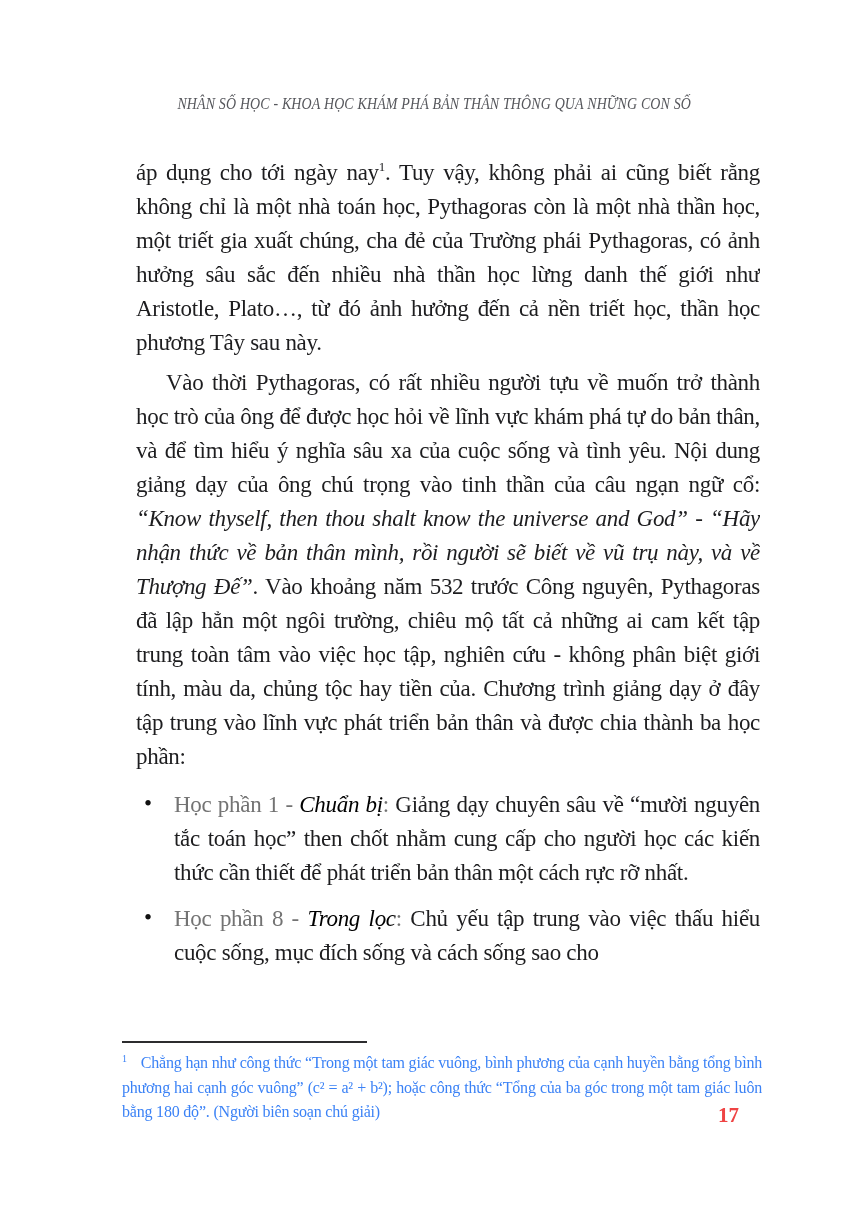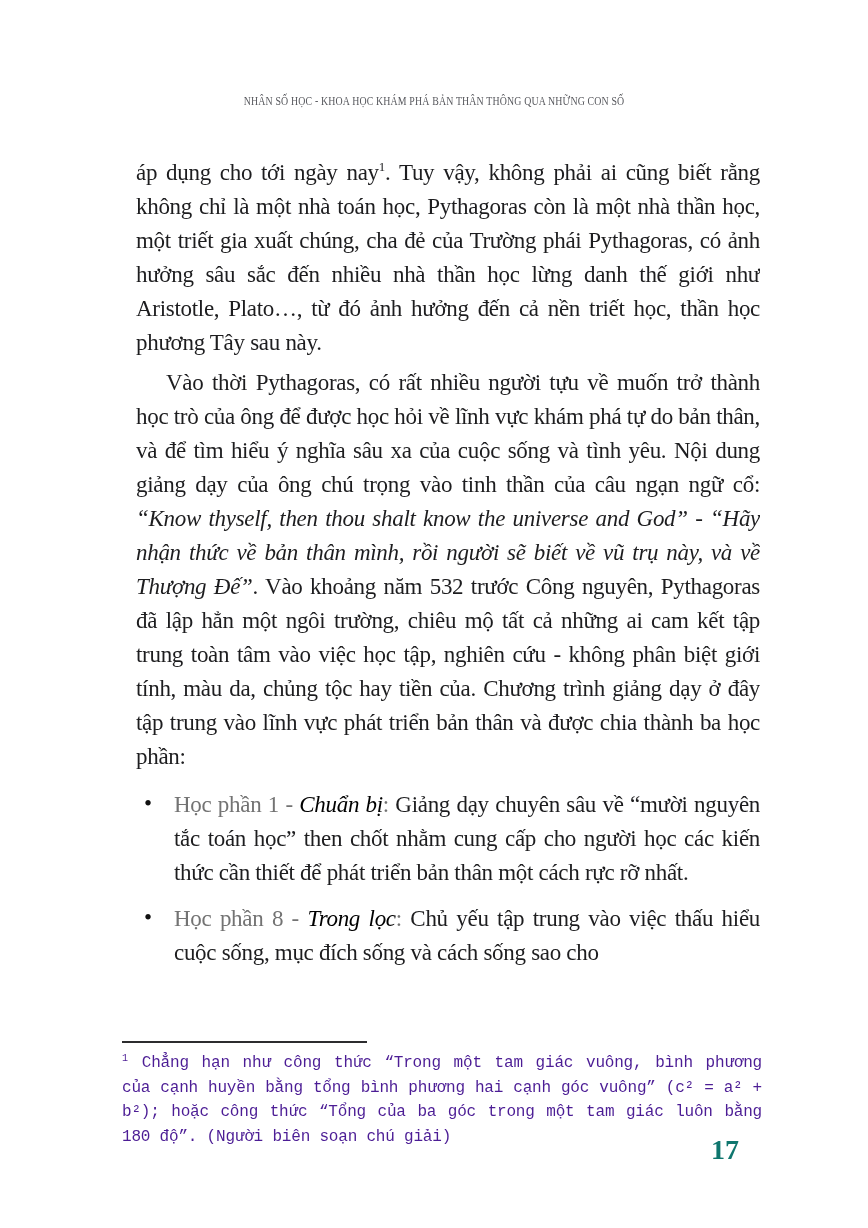--- a/index.html
+++ b/index.html
@@ -11,22 +11,23 @@
     overflow: hidden;
     font-family: "Liberation Serif", serif;
   }
   .running-head {
     position: absolute;
     top: 94px;
     left: 0;
     width: 868px;
     text-align: center;
     color: #56575c;
-    font-size: 12px;
+    font-size: 17px;
     white-space: nowrap;
+    font-style: italic;
   }
   .running-head .squeeze {
     display: inline-block;
     transform: scaleX(0.82);
     transform-origin: center;
     letter-spacing: 0.2px;
   }
   .content {
     position: absolute;
     left: 136px;
@@ -73,40 +74,40 @@
     top: 1041px;
     width: 640px;
   }
   .footnote-rule {
     width: 245px;
     border-top: 2px solid #2c2c2e;
     margin: 0 0 8px 0;
   }
   .footnote-text {
     margin: 0;
-    font-family: Liberation Mono, monospace;
+    font-family: Liberation Serif, serif;
     font-size: 16px;
     line-height: 24.5px;
     letter-spacing: -0.2px;
-    color: #4c1d95;
+    color: #3b82f6;
     text-align: justify;
   }
   sup.fnmark {
     font-size: 10px;
     line-height: 0;
     vertical-align: super;
     margin-right: 14px;
   }
   .page-number {
     position: absolute;
-    top: 1134px;
+    top: 1103px;
     right: 129px;
-    font-size: 28px;
+    font-size: 21px;
     font-weight: bold;
-    color: #0f766e;
+    color: #ef4444;
   }
 </style>
 </head>
 <body>
 
 <div class="page">
 
   <div class="running-head">
     <span class="squeeze">NHÂN SỐ HỌC - KHOA HỌC KHÁM PHÁ BẢN THÂN THÔNG QUA NHỮNG CON SỐ</span>
   </div>

